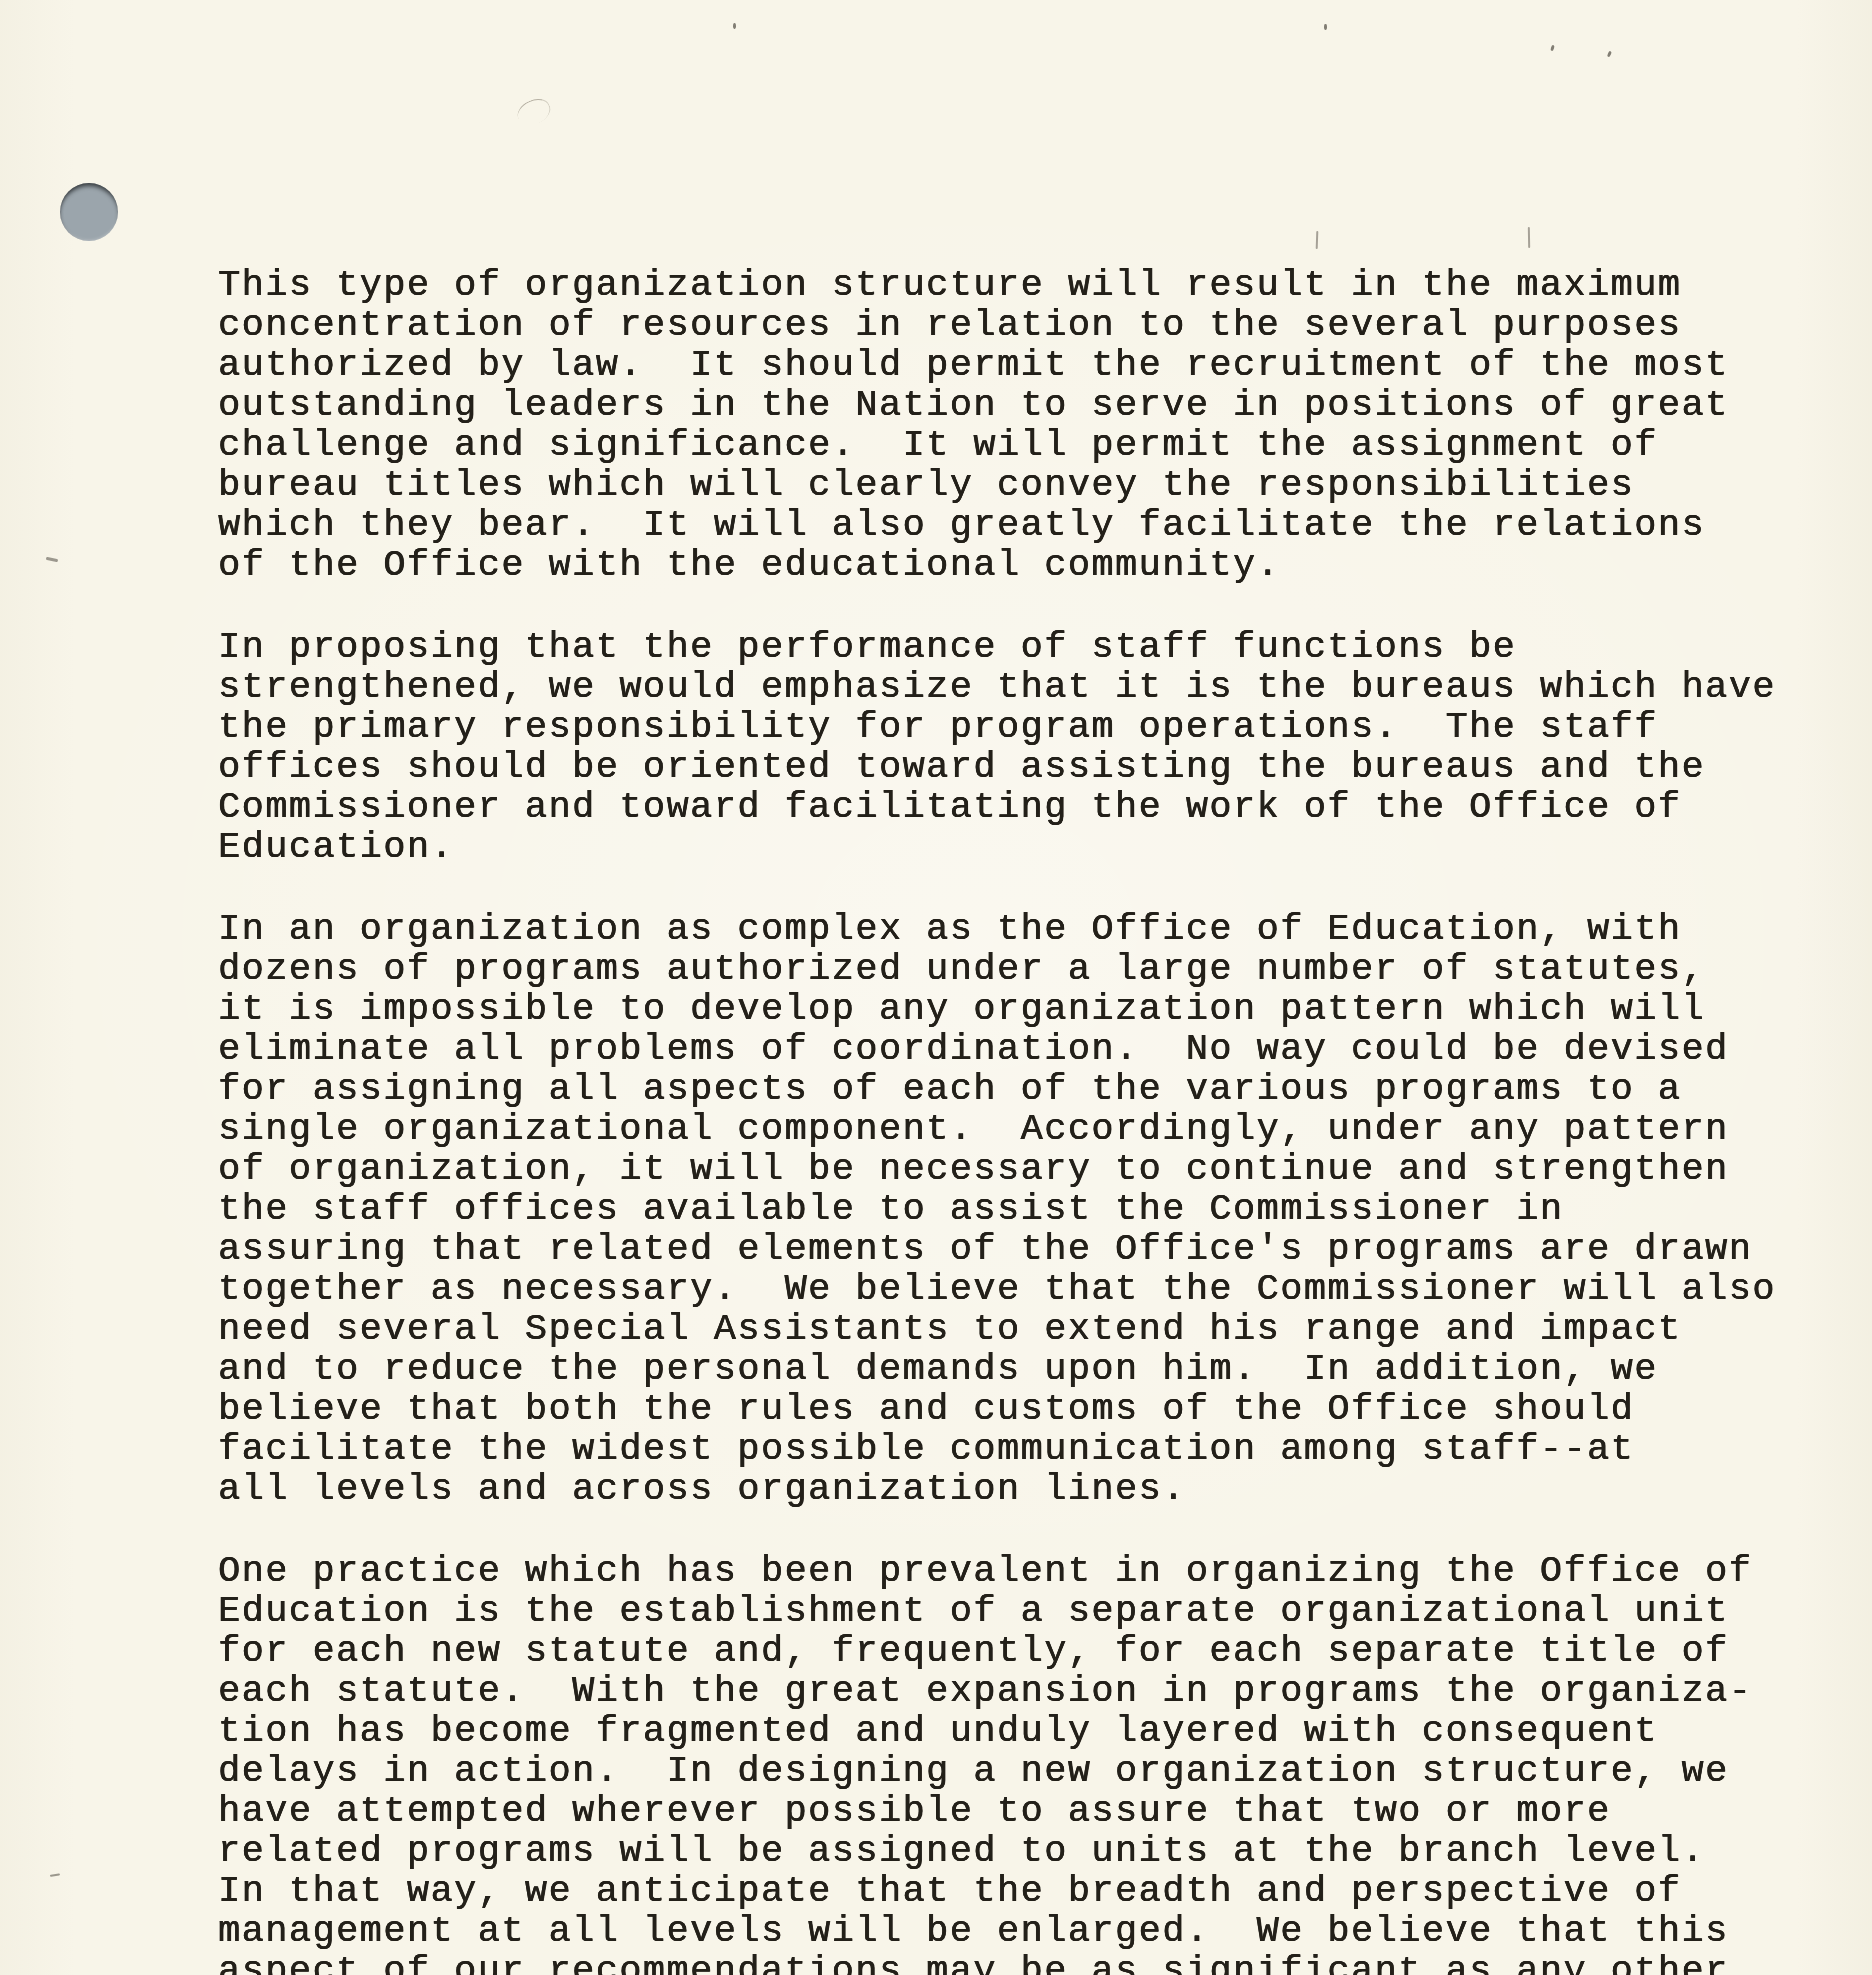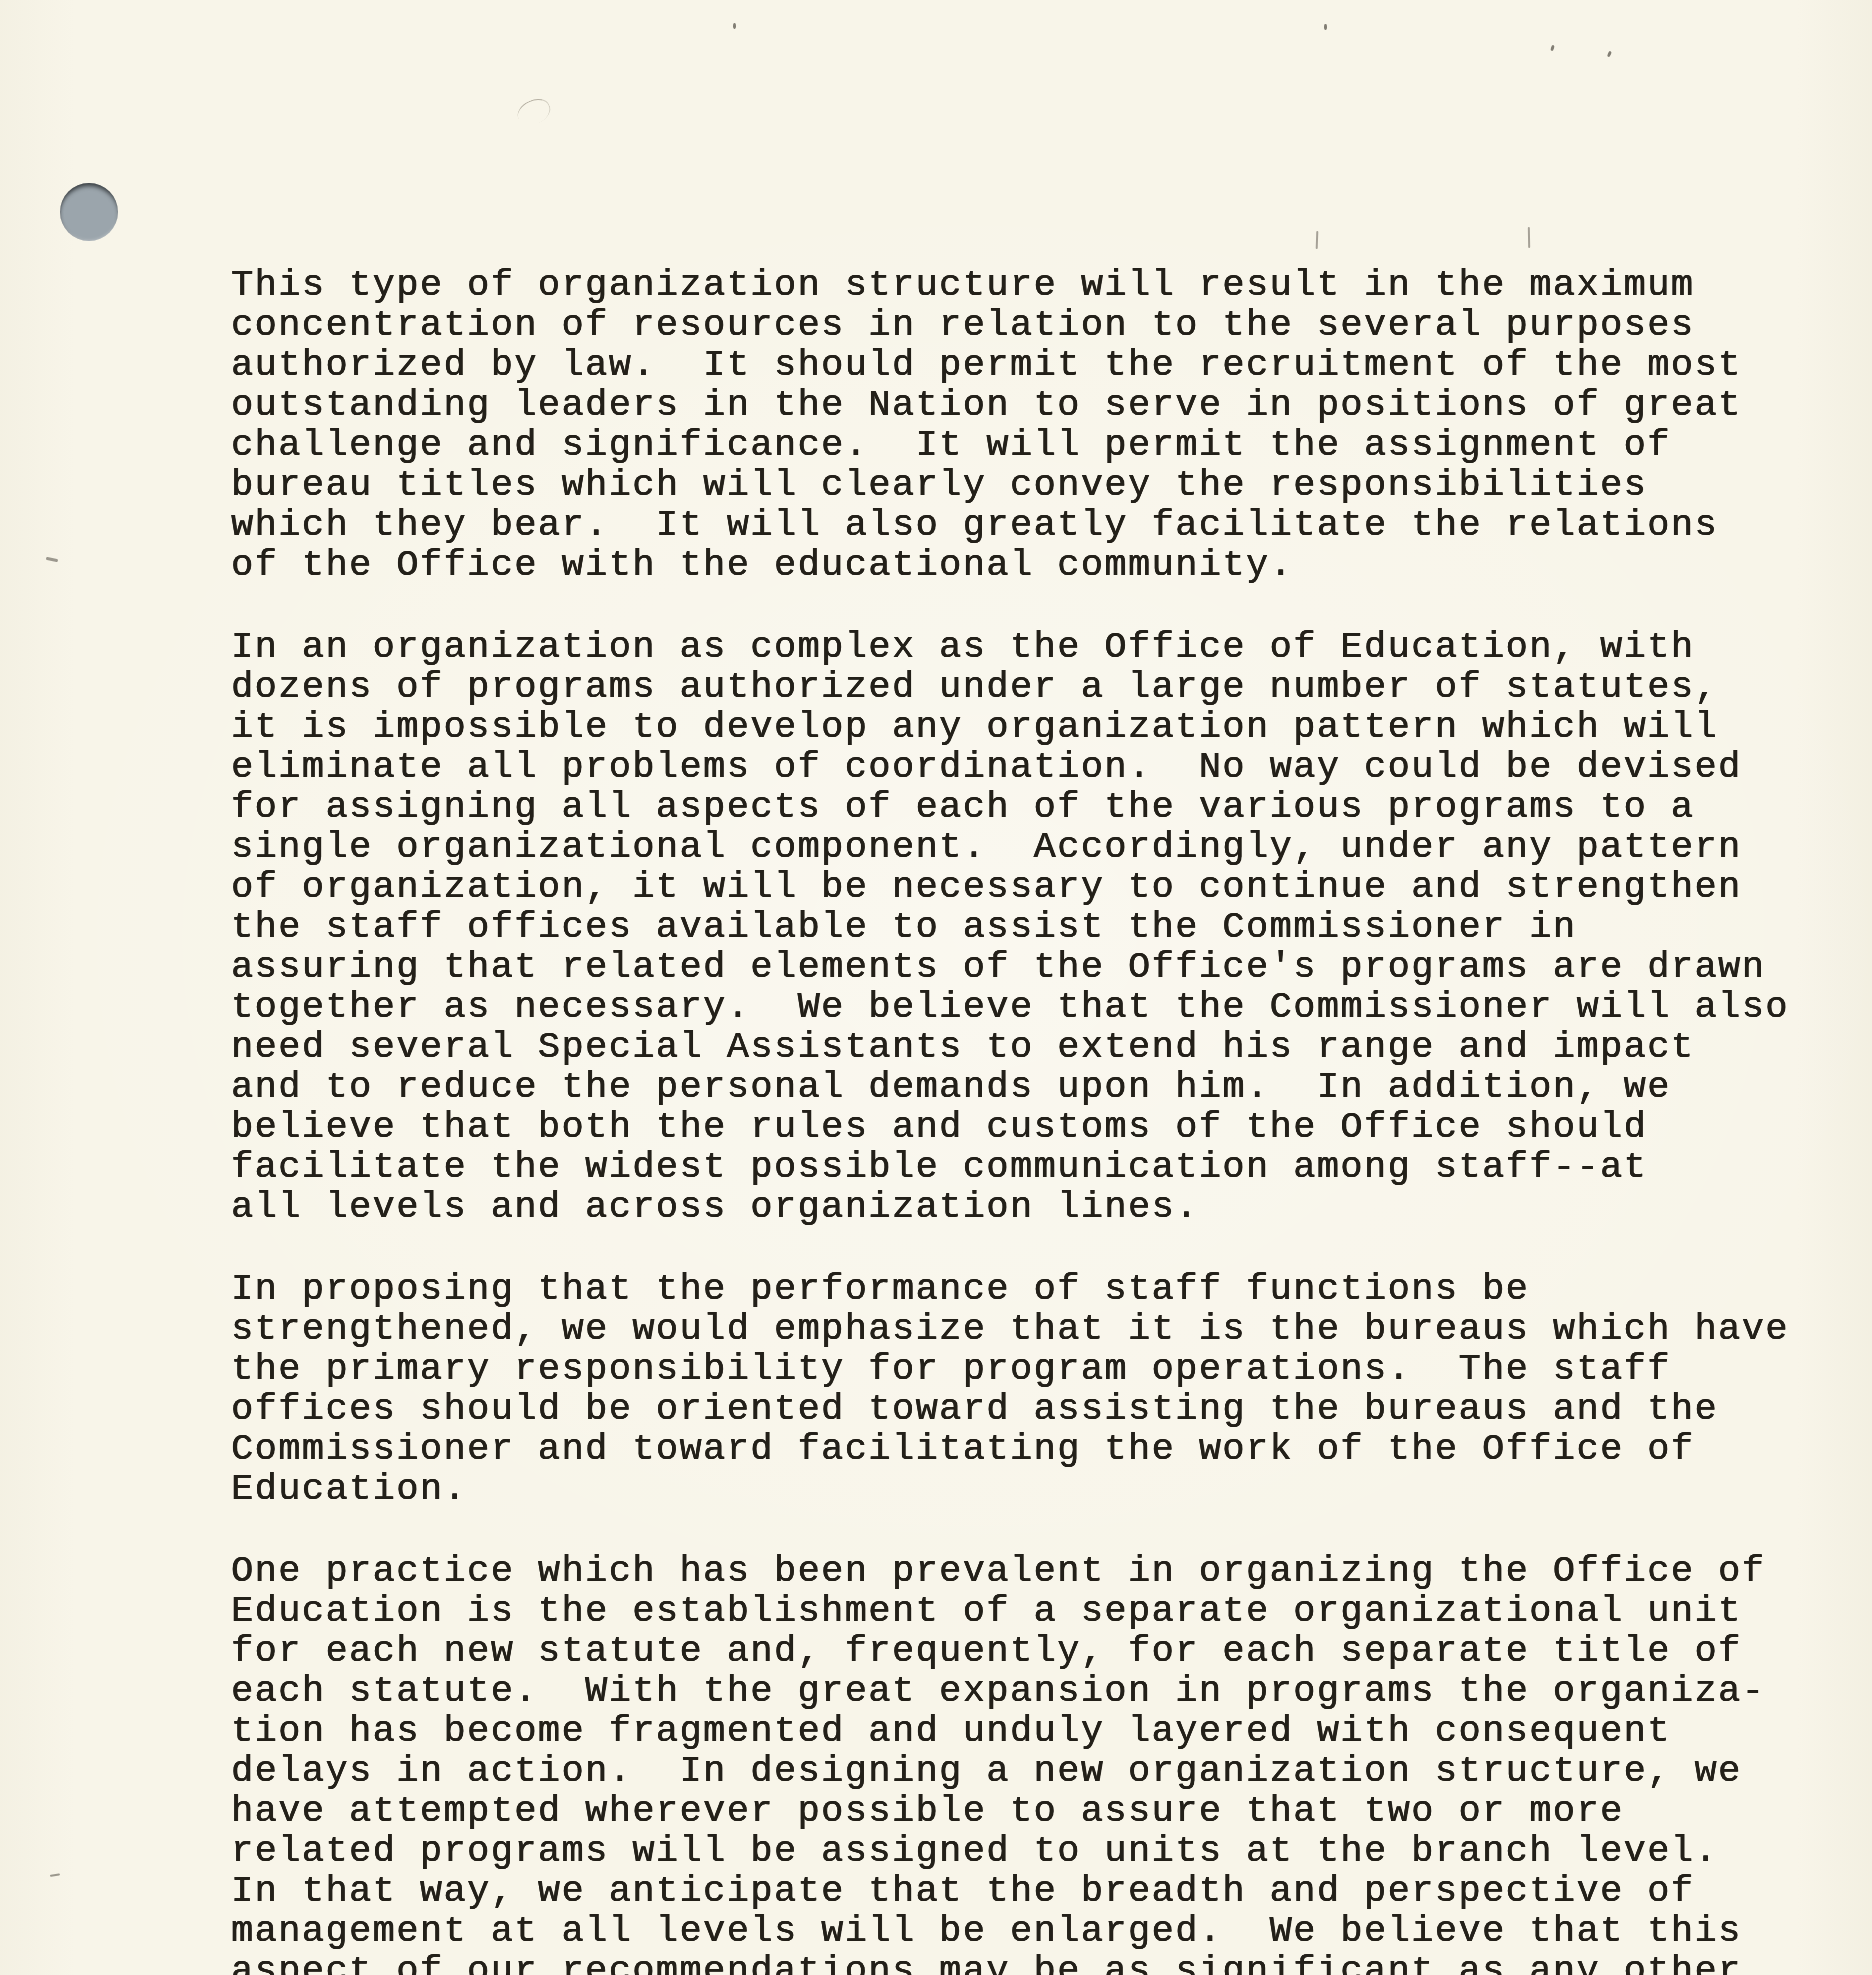--- a/index.html
+++ b/index.html
@@ -27,21 +27,21 @@
     font-size: 37px;
     line-height: 40px;
     letter-spacing: 1.4px;
     text-shadow:
       0.4px 0.4px 0.5px rgba(32,28,22,0.80),
       -0.2px 0.2px 0.4px rgba(32,28,22,0.40),
       0 0 0.4px rgba(32,28,22,0.9);
   }
   .para {
     white-space: pre;
-    margin: 0 0 42px 13px;
+    margin: 0 0 42px 0;
   }
   
   .hole {
     position: absolute;
     border-radius: 50%;
     background: var(--hole_fill, #9ba5ac);
   }
   .hole-top {
     left: 60px; top: 183px; width: 58px; height: 58px;
     box-shadow:
@@ -103,41 +103,41 @@
 
   <div class="text-block">
       <div class="para">This type of organization structure will result in the maximum
 concentration of resources in relation to the several purposes
 authorized by law.  It should permit the recruitment of the most
 outstanding leaders in the Nation to serve in positions of great
 challenge and significance.  It will permit the assignment of
 bureau titles which will clearly convey the responsibilities
 which they bear.  It will also greatly facilitate the relations
 of the Office with the educational community.</div>
+      <div class="para">In proposing that the performance of staff functions be
+strengthened, we would emphasize that it is the bureaus which have
+the primary responsibility for program operations.  The staff
+offices should be oriented toward assisting the bureaus and the
+Commissioner and toward facilitating the work of the Office of
+Education.</div>
       <div class="para">In an organization as complex as the Office of Education, with
 dozens of programs authorized under a large number of statutes,
 it is impossible to develop any organization pattern which will
 eliminate all problems of coordination.  No way could be devised
 for assigning all aspects of each of the various programs to a
 single organizational component.  Accordingly, under any pattern
 of organization, it will be necessary to continue and strengthen
 the staff offices available to assist the Commissioner in
 assuring that related elements of the Office's programs are drawn
 together as necessary.  We believe that the Commissioner will also
 need several Special Assistants to extend his range and impact
 and to reduce the personal demands upon him.  In addition, we
 believe that both the rules and customs of the Office should
 facilitate the widest possible communication among staff--at
 all levels and across organization lines.</div>
-      <div class="para">In proposing that the performance of staff functions be
-strengthened, we would emphasize that it is the bureaus which have
-the primary responsibility for program operations.  The staff
-offices should be oriented toward assisting the bureaus and the
-Commissioner and toward facilitating the work of the Office of
-Education.</div>
       <div class="para">One practice which has been prevalent in organizing the Office of
 Education is the establishment of a separate organizational unit
 for each new statute and, frequently, for each separate title of
 each statute.  With the great expansion in programs the organiza-
 tion has become fragmented and unduly layered with consequent
 delays in action.  In designing a new organization structure, we
 have attempted wherever possible to assure that two or more
 related programs will be assigned to units at the branch level.
 In that way, we anticipate that the breadth and perspective of
 management at all levels will be enlarged.  We believe that this

